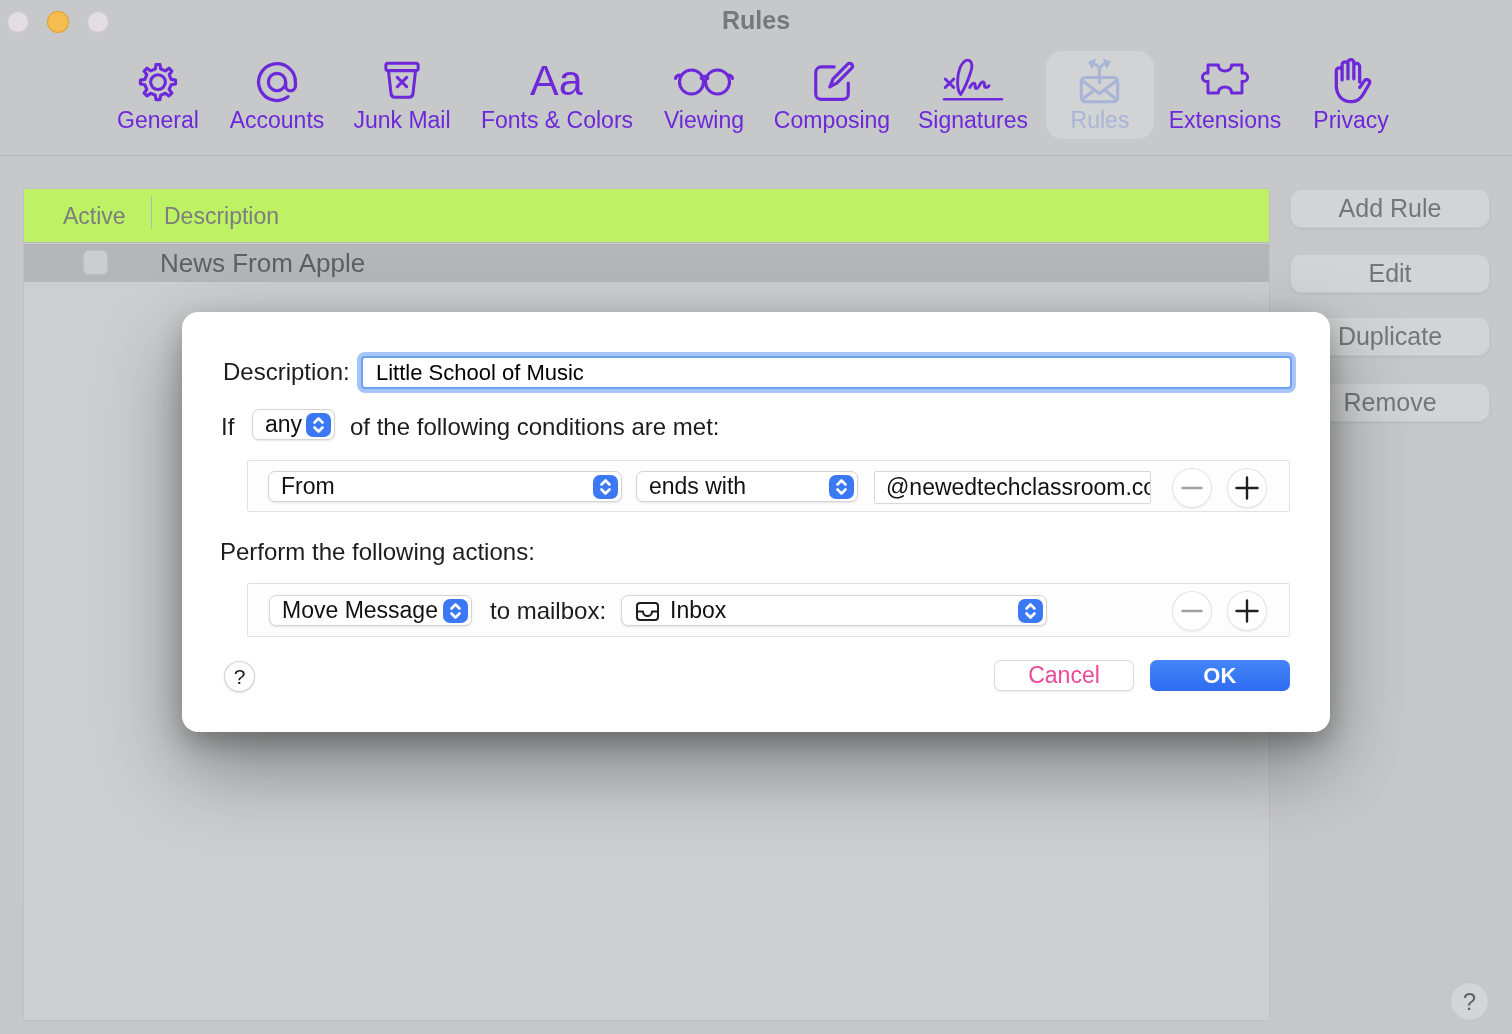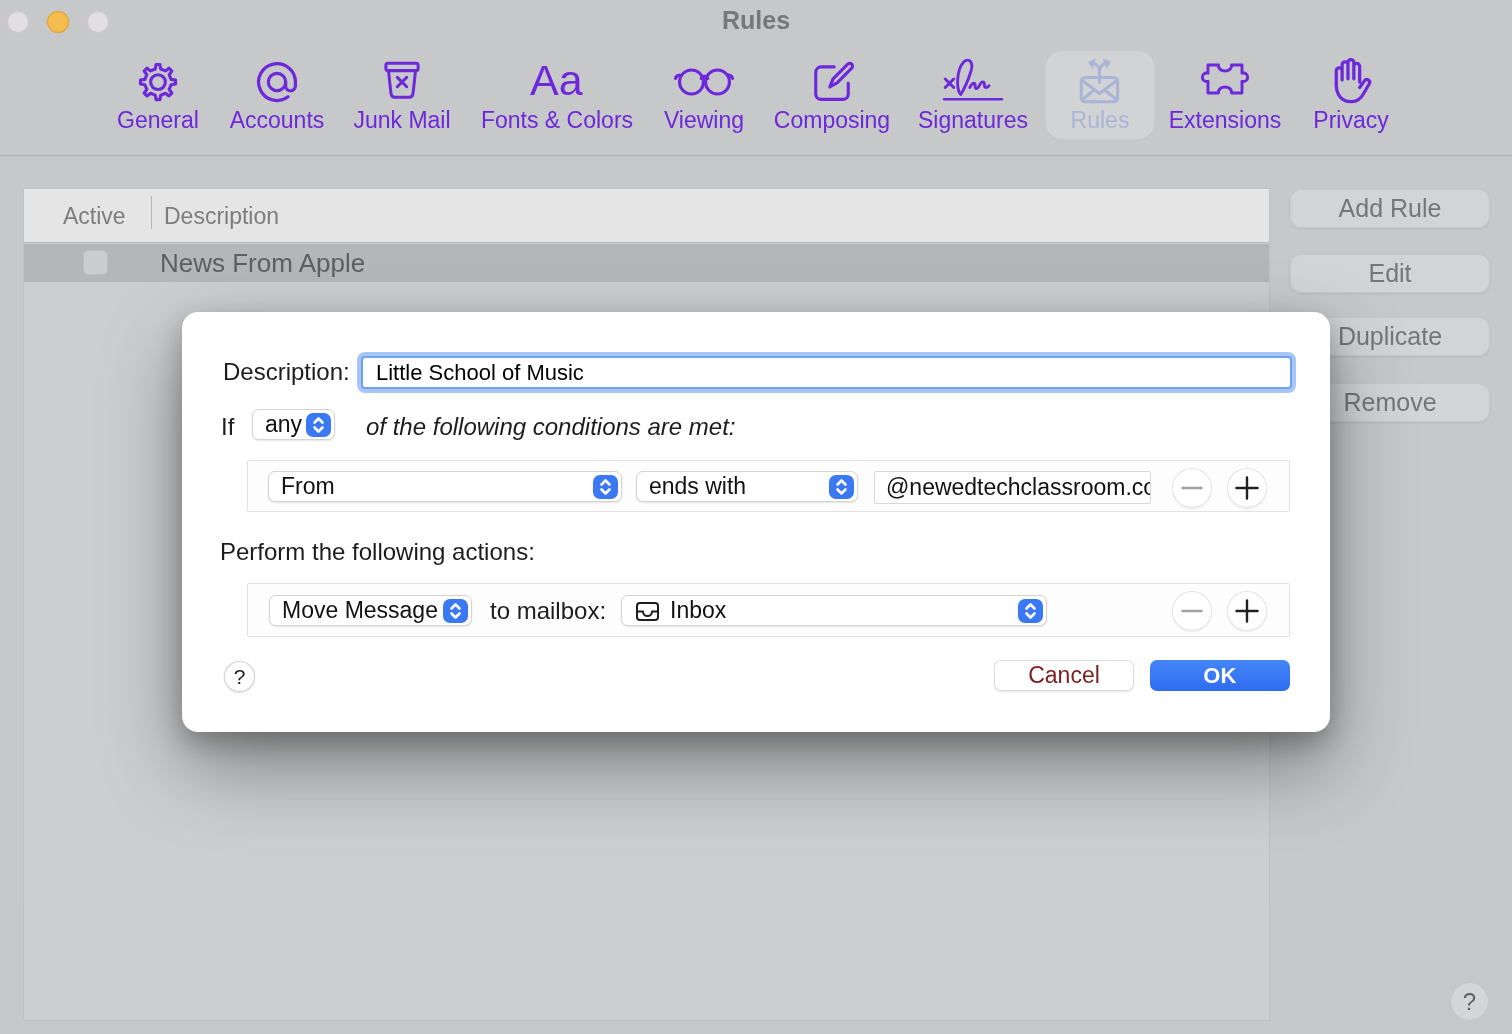--- a/index.html
+++ b/index.html
@@ -9,40 +9,40 @@
   .tl{position:absolute;top:11px;width:22px;height:22px;border-radius:50%;}
   #title{position:absolute;top:6px;left:0;width:1512px;text-align:center;font-size:25px;font-weight:bold;color:#77787a;}
   
   .titem{position:absolute;top:51px;height:88px;text-align:center;color:#6d28d9;}
   .titem .lbl{position:absolute;bottom:5px;left:0;right:0;font-size:23px;white-space:nowrap;}
   .titem svg{position:absolute;top:4px;left:50%;transform:translateX(-50%);}
   .titem.sel{background:#d2d3d4;border-radius:16px;color:#a9b5d6;}
   #sep{position:absolute;top:155px;left:0;width:1512px;height:1px;background:#b2b3b4;}
   
   #table{position:absolute;left:23px;top:188px;width:1247px;height:833px;background:#cdcecf;border:1px solid #c0c1c2;box-sizing:border-box;}
-  #thead{position:absolute;left:0;top:0;width:100%;height:54px;background:#e5e5e5;border-bottom:1px solid #b9babb;box-sizing:border-box;}
+  #thead{position:absolute;left:0;top:0;width:100%;height:54px;background:#bef264;border-bottom:1px solid #b9babb;box-sizing:border-box;}
   #thead .h{position:absolute;top:14px;font-size:23px;color:#7c7d7f;}
   #vsep{position:absolute;left:127px;top:7px;width:1px;height:33px;background:#b4b5b6;}
   #row{position:absolute;left:0;top:55px;width:100%;height:38px;background:#b5b6b7;}
   #cb{position:absolute;left:59px;top:6px;width:25px;height:25px;border-radius:6px;background:#cccdce;box-shadow:inset 0 0 0 1px #bebfc0;}
   #rowtxt{position:absolute;left:136px;top:4px;font-size:26px;color:#5d5f61;}
   
   .rbtn{position:absolute;left:1290px;width:200px;height:39px;background:#d3d4d5;border-radius:12px;box-shadow:inset 0 0 0 1px #c7c8c9,0 1px 3px rgba(0,0,0,0.08);color:#757677;font-size:25px;text-align:center;line-height:39px;}
   
   #dlg{position:absolute;left:182px;top:312px;width:1148px;height:420px;background:#ffffff;border-radius:16px;box-shadow:0 34px 80px rgba(0,0,0,0.38),0 10px 26px rgba(0,0,0,0.24);}
   #dlg .lab{position:absolute;color:#1d1d1f;font-size:24px;line-height:28px;white-space:nowrap;}
   #descfield{position:absolute;left:179px;top:44px;width:931px;height:33px;box-sizing:border-box;background:#fff;border:2px solid #70a0f0;box-shadow:0 0 0 4px rgba(138,177,243,0.75);border-radius:4px;font-size:22px;color:#000;line-height:29px;padding-left:13px;}
   .popup{position:absolute;background:#fff;border:1px solid #d4d4d5;border-radius:7px;box-shadow:0 1px 2px rgba(0,0,0,0.10);box-sizing:border-box;}
   .popup .ptxt{position:absolute;left:12px;top:0;bottom:0;font-size:23px;color:#111;line-height:29px;white-space:nowrap;}
   .step{position:absolute;right:3px;top:50%;transform:translateY(-50%);width:25px;height:24px;border-radius:7px;background:#3b78f3;}
   .rowbox{position:absolute;left:65px;width:1043px;background:#fdfdfd;border:1px solid #e2e2e3;border-radius:2px;box-sizing:border-box;}
   .circ{position:absolute;width:40px;height:40px;border-radius:50%;background:#fff;box-shadow:inset 0 0 0 1px #e4e4e5,0 1px 2px rgba(0,0,0,0.08);}
   #valfield{position:absolute;left:692px;top:159px;width:277px;height:33px;background:#fff;border:1px solid #d8d8d9;box-sizing:border-box;border-radius:2px;overflow:hidden;font-size:23px;color:#111;line-height:31px;padding-left:11px;white-space:nowrap;}
   #help{position:absolute;left:42px;top:349px;width:31px;height:31px;border-radius:50%;background:#fff;box-shadow:inset 0 0 0 1px #d0d0d1,0 1px 2px rgba(0,0,0,0.12);text-align:center;line-height:31px;font-size:21px;color:#1d1d1f;}
-  #cancel{position:absolute;left:812px;top:348px;width:140px;height:31px;border-radius:7px;background:#fff;box-shadow:inset 0 0 0 1px #dcdcdd,0 1px 2px rgba(0,0,0,0.10);text-align:center;line-height:31px;font-size:23px;color:#7f1d1d;}
+  #cancel{position:absolute;left:812px;top:348px;width:140px;height:31px;border-radius:7px;background:#fff;box-shadow:inset 0 0 0 1px #dcdcdd,0 1px 2px rgba(0,0,0,0.10);text-align:center;line-height:31px;font-size:23px;color:#ec4899;}
   #ok{position:absolute;left:968px;top:348px;width:140px;height:31px;border-radius:7px;background:linear-gradient(#4486f8,#2e6cf0);text-align:center;line-height:31px;font-size:22px;letter-spacing:0.3px;font-weight:bold;color:#fff;}
   #bhelp{position:absolute;left:1450px;top:982px;width:39px;height:39px;border-radius:50%;background:#d4d5d6;box-shadow:inset 0 0 0 1px #c2c3c4;text-align:center;line-height:39px;font-size:24px;color:#606264;}
 </style>
 </head>
 <body>
 <div id="stage">
 
   <div class="tl" style="left:7px;background:#e2dee3;box-shadow:inset 0 0 0 1px #cac6cb;"></div>
   <div class="tl" style="left:47px;background:#f5bd4f;box-shadow:inset 0 0 0 1px #dda33c;"></div>
   <div class="tl" style="left:87px;background:#e2dee3;box-shadow:inset 0 0 0 1px #cac6cb;"></div>
@@ -150,21 +150,21 @@
     <div id="descfield">Little School of Music</div>
 
     <div class="lab" style="left:39px;top:101px;text-align:center;">If</div>
     <div class="popup" style="left:70px;top:97px;width:83px;height:31px;">
       <div class="ptxt">any</div>
         <div class="step"><svg width="25" height="24" viewBox="0 0 25 24" fill="none" stroke="#fff" stroke-width="2.6" stroke-linecap="round" stroke-linejoin="round">
             <path d="M8.5 9.5 L12.5 5.5 L16.5 9.5"></path>
             <path d="M8.5 14.5 L12.5 18.5 L16.5 14.5"></path>
           </svg></div>
     </div>
-    <div class="lab" style="left:184px;top:101px;font-style:italic;">of the following conditions are met:</div>
+    <div class="lab" style="left:168px;top:101px;">of the following conditions are met:</div>
 
     <div class="rowbox" style="top:148px;height:52px;"></div>
     <div class="popup" style="left:86px;top:159px;width:354px;height:31px;">
       <div class="ptxt">From</div>
         <div class="step"><svg width="25" height="24" viewBox="0 0 25 24" fill="none" stroke="#fff" stroke-width="2.6" stroke-linecap="round" stroke-linejoin="round">
             <path d="M8.5 9.5 L12.5 5.5 L16.5 9.5"></path>
             <path d="M8.5 14.5 L12.5 18.5 L16.5 14.5"></path>
           </svg></div>
     </div>
     <div class="popup" style="left:454px;top:159px;width:222px;height:31px;">

